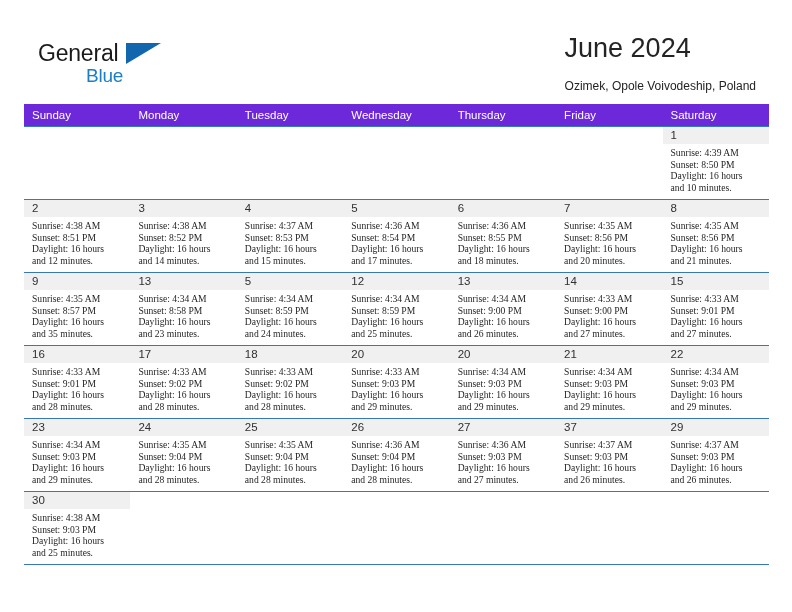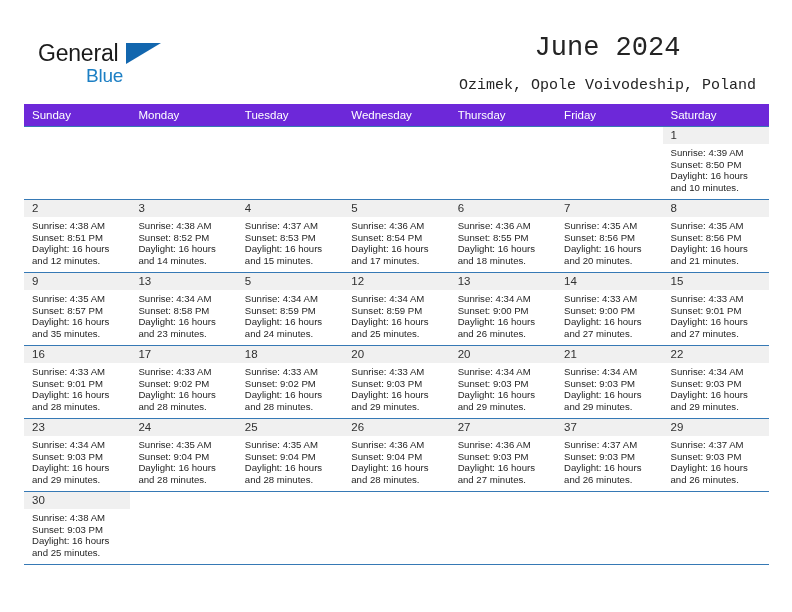--- a/index.html
+++ b/index.html
@@ -66,31 +66,30 @@
   .brand-blue {
     font-size: 19px;
     color: #1c7fc4;
     letter-spacing: -0.2px;
   }
 
   .title-block {
     position: absolute;
     right: 36px;
     top: 32px;
-    text-align: center;
-    font-family: Liberation Mono, monospace;
+    text-align: left;
   }
   .cal-title {
     font-size: 27px;
     color: #242424;
     line-height: 32px;
     white-space: nowrap;
   }
   .cal-subtitle {
-    font-size: 15px;
+    font-size: 12px;
     color: #242424;
     line-height: 20px;
     margin-top: 12px;
     white-space: nowrap;
   }
 
   
   .calendar {
     position: absolute;
     left: 24px;
@@ -132,20 +131,21 @@
     color: #303030;
   }
   .cell.blank .daynum-bar {
     background: transparent;
   }
   .info {
     padding: 3px 6px 0 8px;
     font-size: 9.6px;
     line-height: 11.6px;
     color: #1f1f1f;
+    font-family: Liberation Serif, serif;
   }
   .info div {
     white-space: nowrap;
   }
 </style>
 </head>
 <body>
 
 <div class="page">
 

